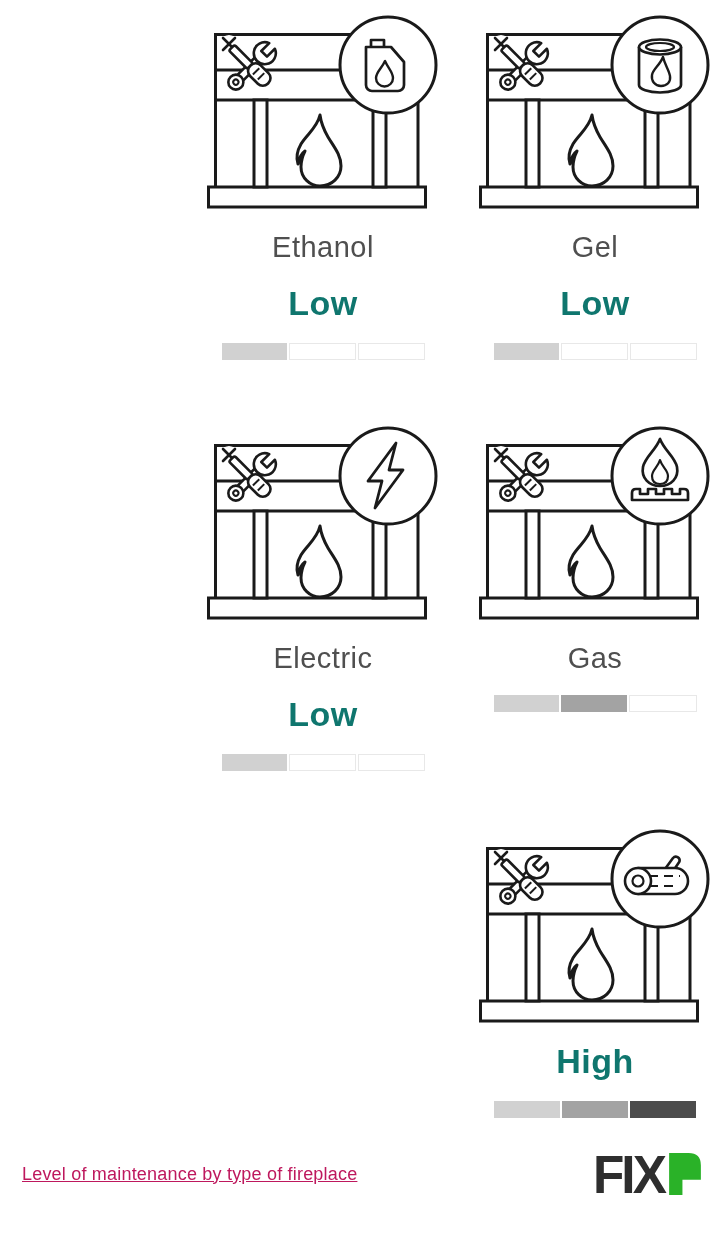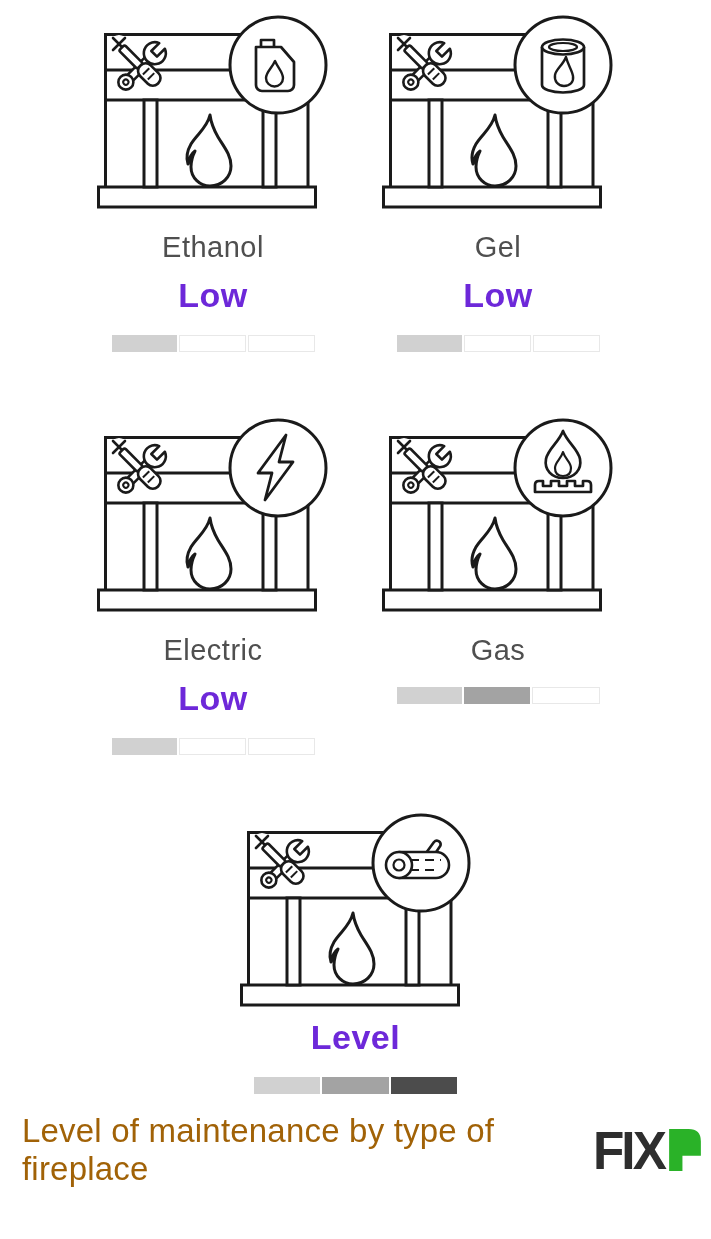--- a/index.html
+++ b/index.html
@@ -3,41 +3,41 @@
 <meta charset="utf-8">
 <style>
   html,body{margin:0;padding:0;background:#fff;}
   .page{
     position:relative;
     width:711px;height:1239px;
     background:#ffffff;
     overflow:hidden;
     font-family:"Liberation Sans", sans-serif;
   }
-  .row{display:flex;justify-content:center;gap:53px;}
+  .row{display:flex;justify-content:flex-end;gap:40px;}
   .row1{margin-top:15px;}
   .row2{margin-top:66px;}
   .row3{margin-top:58px;}
   .card{
     width:232px;
     display:flex;flex-direction:column;align-items:center;
     margin:0;padding:0;
   }
   .fp{width:232px;height:194px;display:block;}
   .label{
     margin:21px 0 0 0;
     font-size:29px;line-height:35px;
     font-weight:400;color:#4f4f4f;
     letter-spacing:.5px;
     text-align:center;
   }
   .level{
-    margin-top:10px;
+    margin-top:18px;
     font-size:34px;line-height:41px;
-    font-weight:700;color:#6d28d9;
+    font-weight:700;color:#0f766e;
     letter-spacing:.5px;
     text-align:center;
   }
   .bar{
     margin-top:19px;
     width:203px;height:17px;
     display:flex;gap:2px;
   }
   .seg{
     flex:1;
@@ -46,21 +46,21 @@
     box-sizing:border-box;
   }
   .seg.filled{border:none;}
   .footer{
     margin-top:28px;
     height:56px;
     display:flex;justify-content:space-between;align-items:center;
     padding:0 10px 0 22px;
   }
   .caption{
-    font-size:33px;color:#a16207;letter-spacing:.2px;
+    font-size:18px;color:#be185d;letter-spacing:.2px;text-decoration:underline;
   }
   .logo{display:flex;align-items:center;text-align:center;}
   .logo-text{
     font-size:54px;line-height:1;
     font-weight:700;letter-spacing:-3px;
     color:#2e2e2e;
     transform:scaleX(.95);
   }
   .logo-r{width:32px;height:42px;margin-left:3px;display:block;}
   .defs{position:absolute;width:0;height:0;overflow:hidden;}
@@ -192,21 +192,21 @@
           <path d="M186,40 l8,-11 a3.8,3.8 0 0 1 6.5,3.5 l-6,9"></path>
           <path d="M159,39 h37 a13,13 0 0 1 0,26 h-37 z"></path>
           <g stroke-width="2" stroke-dasharray="9 6">
             <line x1="170" y1="47" x2="201" y2="47"></line>
             <line x1="170" y1="57" x2="197" y2="57"></line>
           </g>
           <circle cx="159" cy="52" r="13"></circle>
           <circle cx="159" cy="52" r="5.5" stroke-width="2.2"></circle>
         </g>
       </svg>
-      <div class="level">Level</div>
+      <div class="level">High</div>
       <div class="bar">
         <span class="seg filled" style="background: rgb(209, 209, 209);"></span>
         <span class="seg filled" style="background: rgb(163, 163, 163);"></span>
         <span class="seg filled" style="background: rgb(76, 76, 76);"></span>
       </div>
     </figure>
   </div>
 
   <div class="footer">
     <div class="caption">Level of maintenance by type of fireplace</div>

